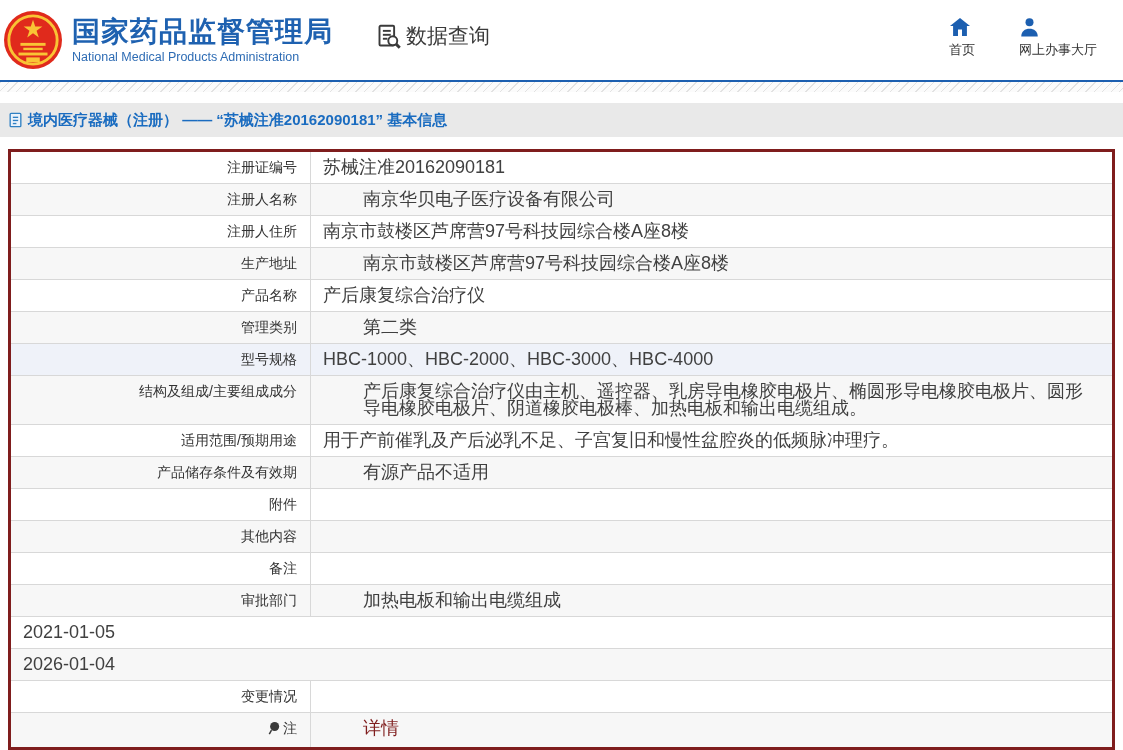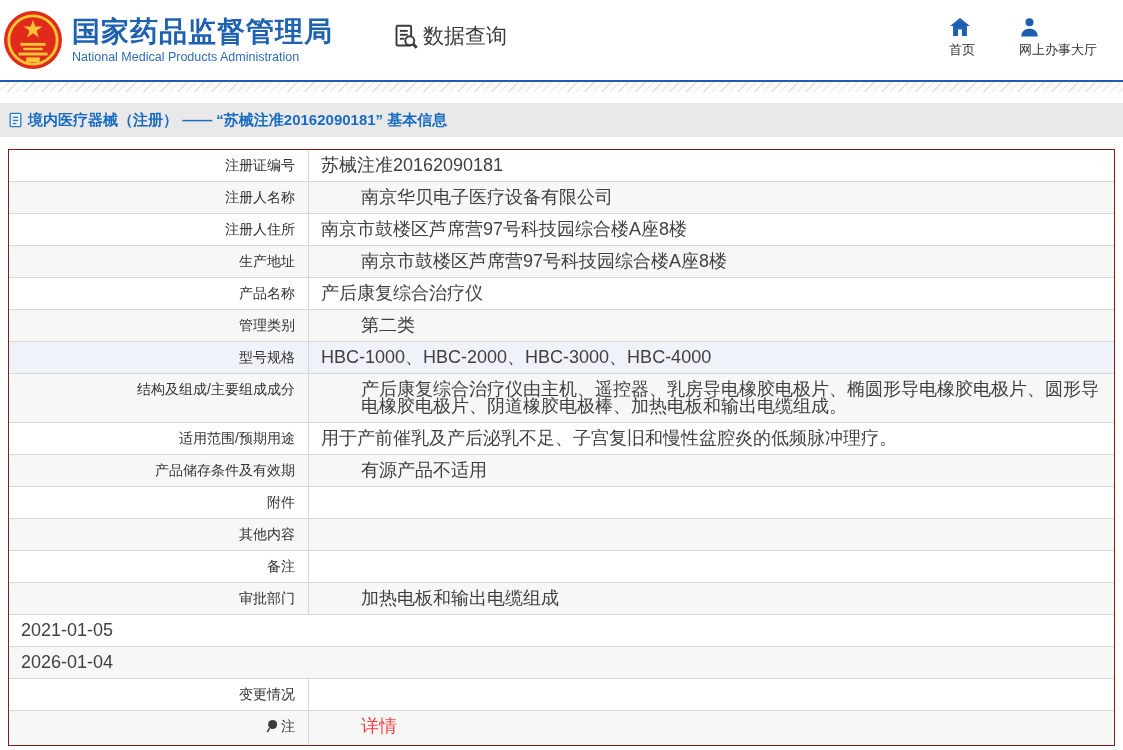--- a/index.html
+++ b/index.html
@@ -1,49 +1,49 @@
 <!DOCTYPE html>
 <html><head>
 <meta charset="utf-8">
 <style>
   * { margin:0; padding:0; box-sizing:border-box; }
   html,body { width:1123px; height:750px; overflow:hidden; background:#fff;
               font-family:"Liberation Sans","DejaVu Sans",sans-serif; }
 
   
   .header { height:82px; display:flex; align-items:center; padding:0 26px 0 4px;
-            border-bottom:2px solid #1c5fb0; background:#fff;gap:17px; }
+            border-bottom:2px solid #1c5fb0; background:#fff; }
   .logo-wrap { display:flex; align-items:center; cursor:pointer; }
   .emblem { width:58px; height:58px; flex:none; }
   .brand { margin-left:10px; }
   .brand-cn { font-size:28px; font-weight:bold; color:#1e61b0; letter-spacing:1px; line-height:30px; }
   .brand-en { font-size:12.5px; color:#2e6cb4; margin-top:3px; }
   .datasearch { display:flex; align-items:center; margin-left:42px; margin-top:-8px; cursor:pointer; }
   .datasearch-label { font-size:21px; color:#3a3a3a; font-weight:500; margin-left:4px; }
   .hnav { margin-left:auto; display:flex; gap:44px; margin-top:-4px; }
   .hnav-item { display:flex; flex-direction:column; align-items:flex-start; cursor:pointer; }
   .hnav-item .lbl { font-size:13px; color:#333; margin-top:4px; white-space:nowrap; }
   .hatch { height:10px; background:repeating-linear-gradient(135deg,#e2e2e2 0 1px,#fbfbfb 1px 6px); }
 
   
   .titlebar { margin-top:11px; height:34px; background:#e9e9e9; display:flex;
               align-items:center; padding-left:8px; }
   .titlebar .txt { font-size:15px; color:#1a6cc0; font-weight:600; margin-left:5px; }
 
   
-  .table { margin:12px 8px 0 8px; border:1px solid #7f1d1d; }
+  .table { margin:12px 8px 0 8px; border:3px solid #7f1d1d; }
   .row { display:flex; border-bottom:1px solid #d8d8d8; background:#fff; }
   .row:last-child { border-bottom:none; }
   .row--gray { background:#f7f7f7;gap:40px; }
   .row--hover { background:#eff2f9; }
   .cell-label { width:300px; flex:none; text-align:right; padding:7px 13px 7px 8px;
                 border-right:1px solid #d8d8d8; font-size:14px; color:#333; line-height:17px; }
   .cell-value { flex:1; padding:7px 14px 7px 12px; font-size:18px; color:#404040; line-height:17px; }
   .cell-label .with-icon { display:inline-flex; align-items:center; gap:3px; }
-  a.detail { color:#ef4444; text-decoration:none; cursor:pointer; }
+  a.detail { color:#7f1d1d; text-decoration:none; cursor:pointer; }
 </style>
 </head>
 <body>
 
 <div class="header">
   <div class="logo-wrap">
     <svg class="emblem" viewBox="0 0 60 60">
       <circle cx="30" cy="30" r="30" fill="#e02a1c"></circle>
       <circle cx="30" cy="30" r="25" fill="none" stroke="#f9c435" stroke-width="3"></circle>
       <path d="M30 9 l2.3 7 7.4 0 -6 4.4 2.3 7 -6 -4.3 -6 4.3 2.3 -7 -6 -4.4 7.4 0 z" fill="#f9c435"></path>

